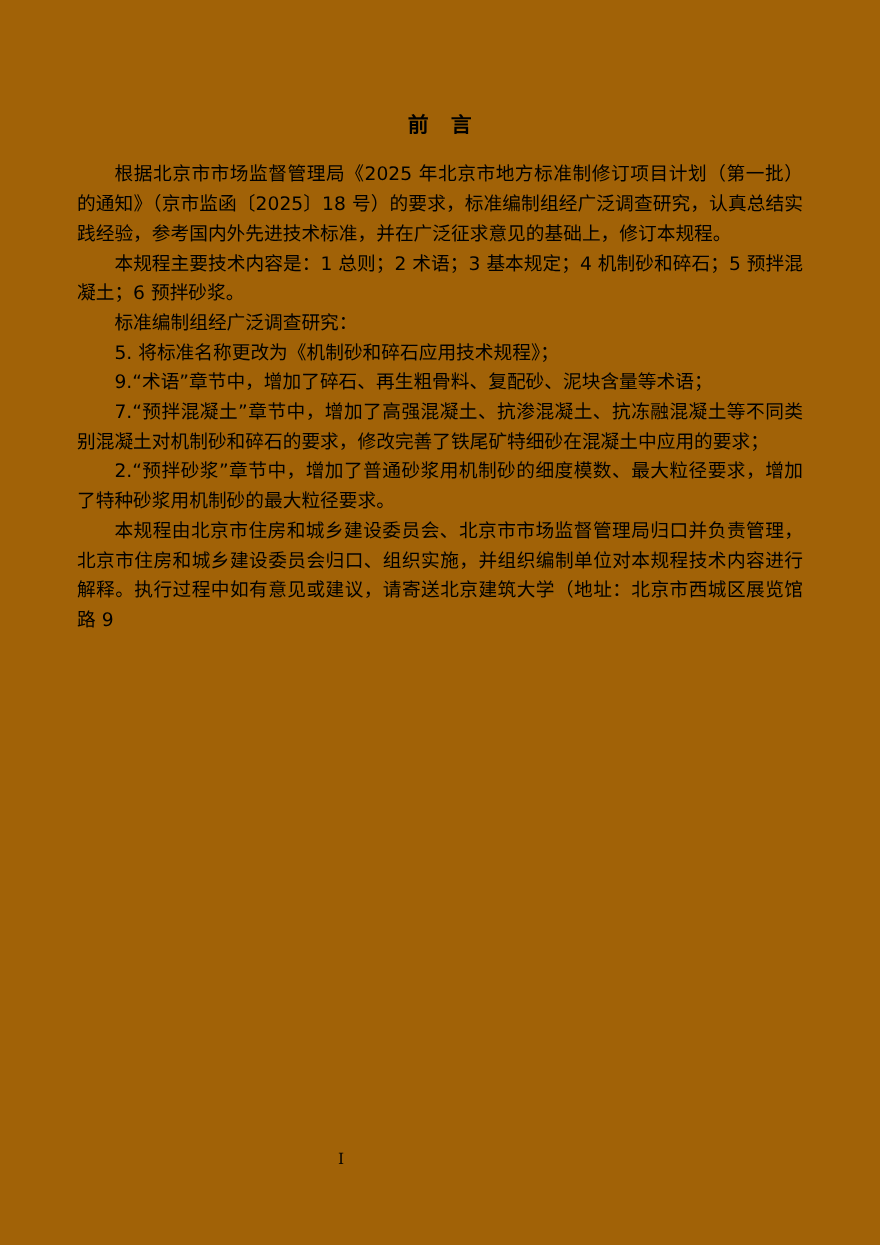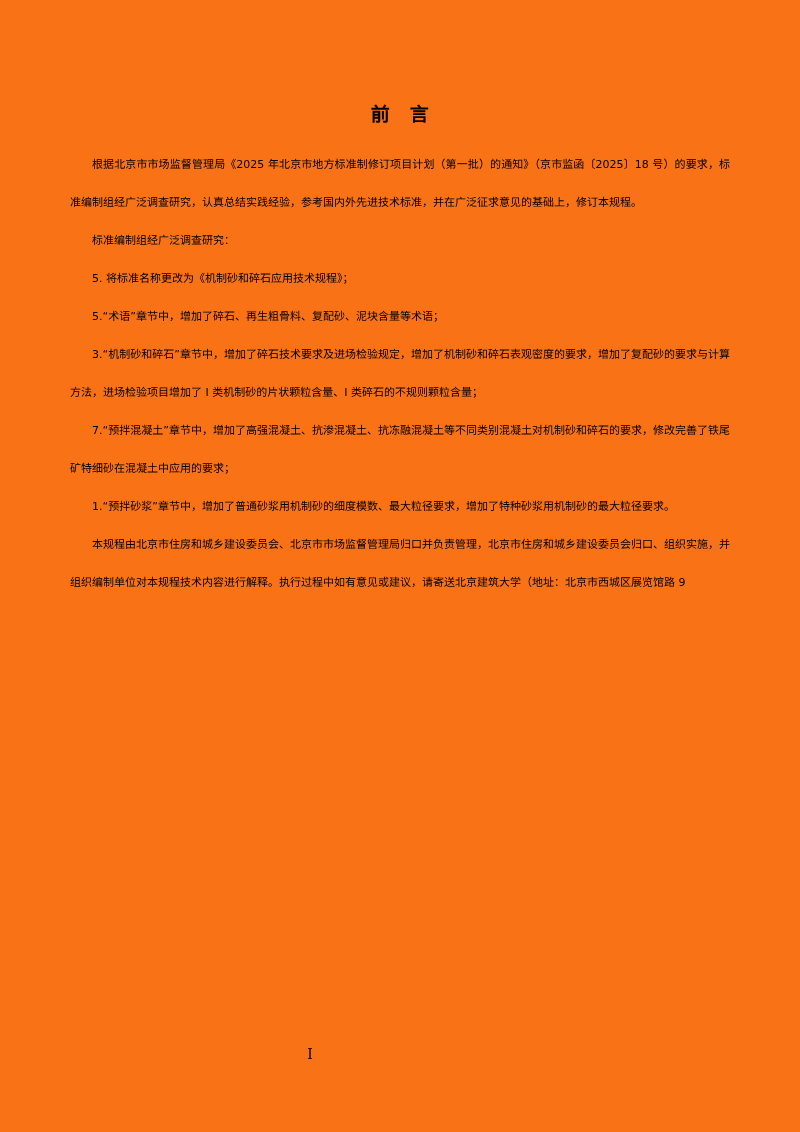--- a/index.html
+++ b/index.html
@@ -6,21 +6,21 @@
   html, body {
     margin: 0;
     padding: 0;
     background: #ffffff;
   }
 
   .page {
     position: relative;
     width: 800px;
     height: 1132px;
-    background: #f97316;
+    background: #a16207;
     overflow: hidden;
     font-family: "DejaVu Sans", "Liberation Sans", sans-serif;
     color: #000000;
     -webkit-font-smoothing: antialiased;
   }
 
   
   .doc-title {
     position: absolute;
     left: 0;
@@ -38,22 +38,22 @@
   
   .body-block {
     position: absolute;
     left: 70px;
     top: 146px;
     width: 660px;
   }
 
   .para {
     margin: 0;
-    font-size: 11px;
-    line-height: 38px;
+    font-size: 17px;
+    line-height: 27px;
     text-align: justify;
     text-align-last: left;
     text-justify: inter-ideograph;
     color: #000000;
     word-break: break-all;
     white-space: normal;
   }
 
   .para.indent {
     text-indent: 2em;
@@ -73,24 +73,24 @@
 </style>
 </head>
 <body>
 
 <div class="page">
 
   <div class="doc-title">前　言</div>
 
   <div class="body-block">
     <p class="para indent">根据北京市市场监督管理局《2025 年北京市地方标准制修订项目计划（第一批）的通知》（京市监函〔2025〕18 号）的要求，标准编制组经广泛调查研究，认真总结实践经验，参考国内外先进技术标准，并在广泛征求意见的基础上，修订本规程。</p>
+    <p class="para indent">本规程主要技术内容是：1 总则；2 术语；3 基本规定；4 机制砂和碎石；5 预拌混凝土；6 预拌砂浆。</p>
     <p class="para indent">标准编制组经广泛调查研究：</p>
     <p class="para indent">5. 将标准名称更改为《机制砂和碎石应用技术规程》；</p>
-    <p class="para indent">5.“术语”章节中，增加了碎石、再生粗骨料、复配砂、泥块含量等术语；</p>
-    <p class="para indent">3.“机制砂和碎石”章节中，增加了碎石技术要求及进场检验规定，增加了机制砂和碎石表观密度的要求，增加了复配砂的要求与计算方法，进场检验项目增加了 I 类机制砂的片状颗粒含量、I 类碎石的不规则颗粒含量；</p>
+    <p class="para indent">9.“术语”章节中，增加了碎石、再生粗骨料、复配砂、泥块含量等术语；</p>
     <p class="para indent">7.“预拌混凝土”章节中，增加了高强混凝土、抗渗混凝土、抗冻融混凝土等不同类别混凝土对机制砂和碎石的要求，修改完善了铁尾矿特细砂在混凝土中应用的要求；</p>
-    <p class="para indent">1.“预拌砂浆”章节中，增加了普通砂浆用机制砂的细度模数、最大粒径要求，增加了特种砂浆用机制砂的最大粒径要求。</p>
+    <p class="para indent">2.“预拌砂浆”章节中，增加了普通砂浆用机制砂的细度模数、最大粒径要求，增加了特种砂浆用机制砂的最大粒径要求。</p>
     <p class="para indent">本规程由北京市住房和城乡建设委员会、北京市市场监督管理局归口并负责管理，北京市住房和城乡建设委员会归口、组织实施，并组织编制单位对本规程技术内容进行解释。执行过程中如有意见或建议，请寄送北京建筑大学（地址：北京市西城区展览馆路 9</p>
   </div>
 
   <div class="page-number">I</div>
 
 </div>
 
 </body></html>

